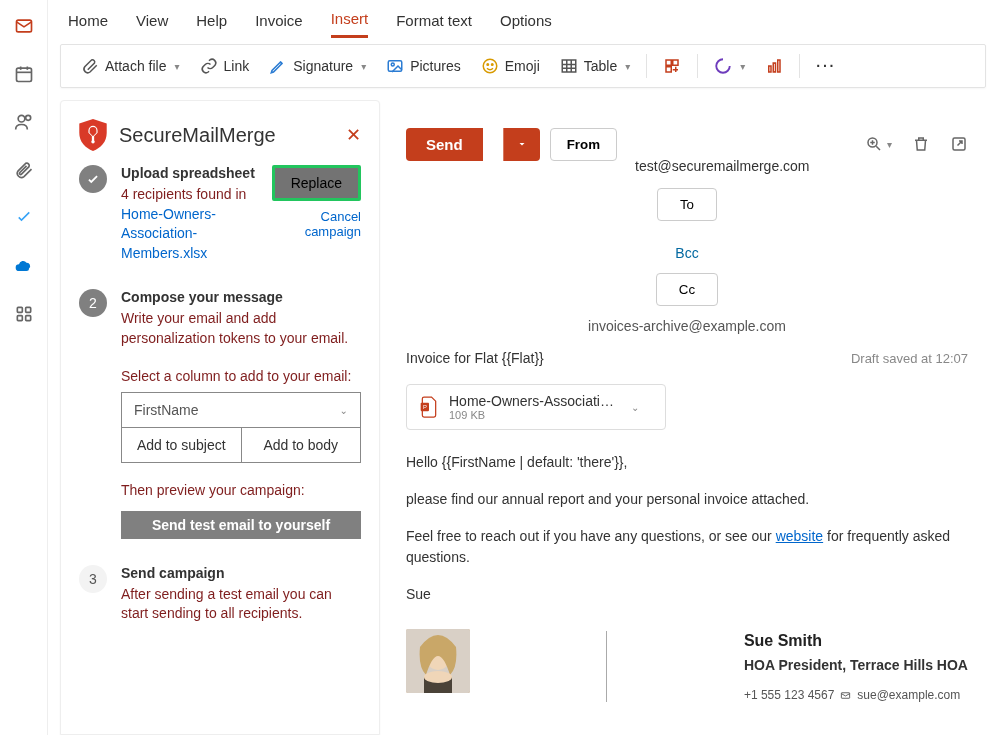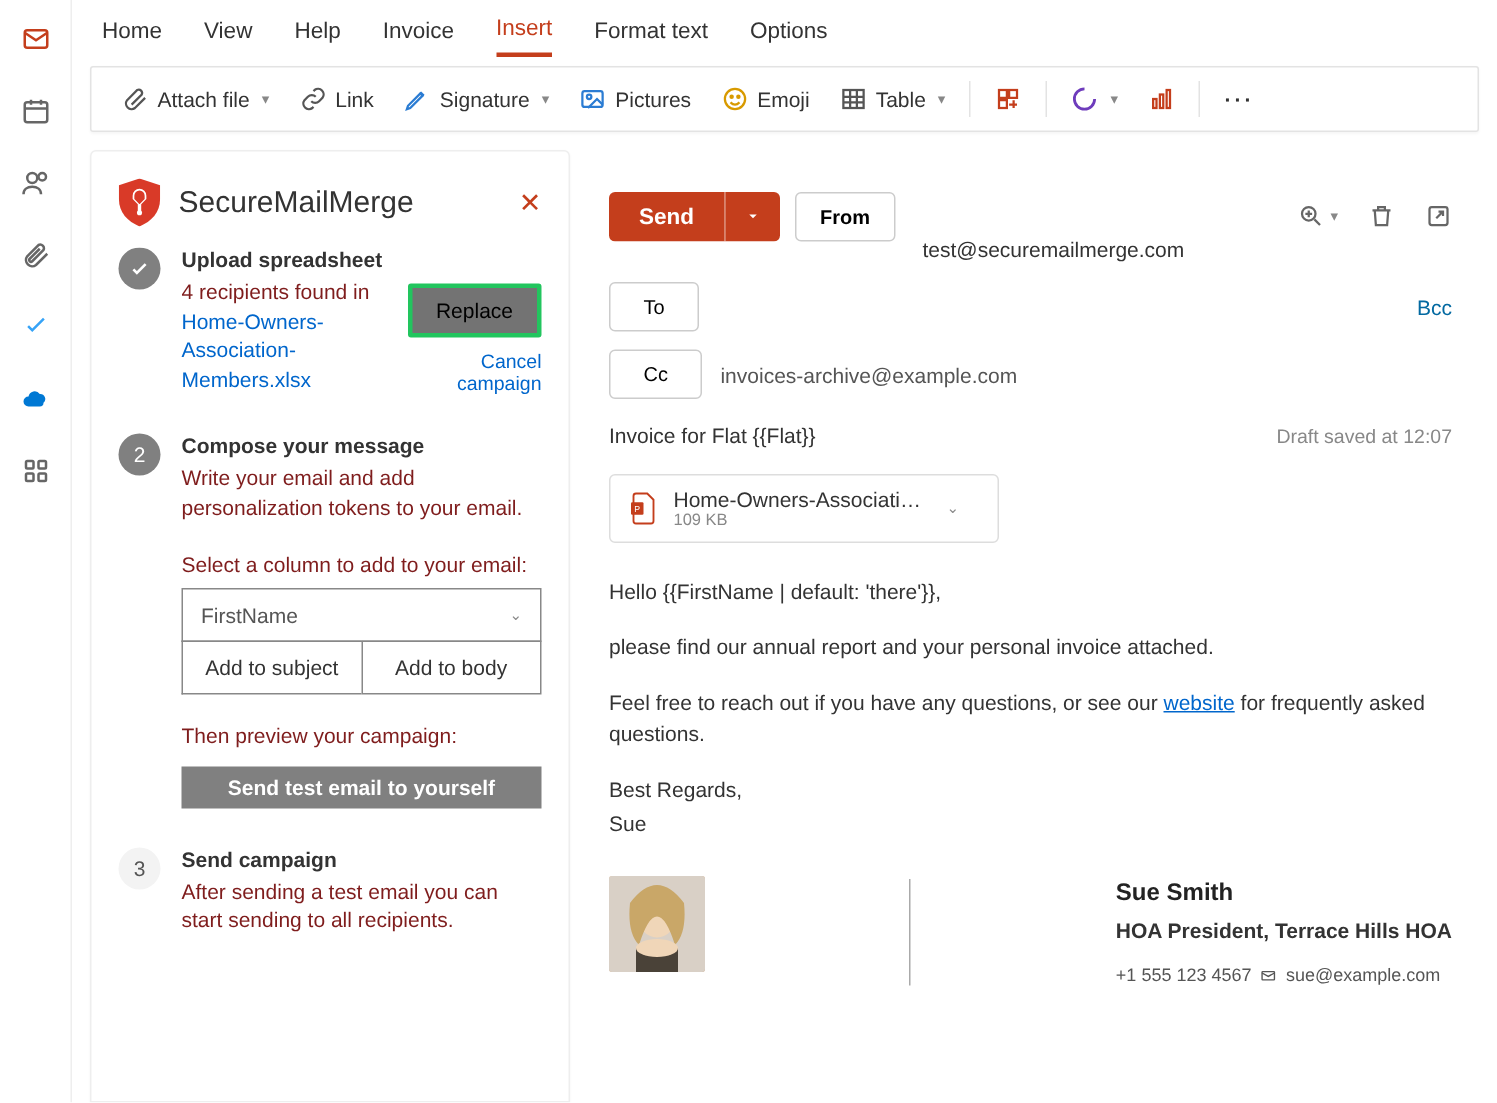--- a/index.html
+++ b/index.html
@@ -55,31 +55,31 @@
     .btn-row { display: flex; margin-top: -1px; }
     .btn-row .half { border: 1px solid #888; flex: 1; height: 36px; display: flex; align-items: center; justify-content: center; cursor: pointer; font-size: 14px; }
     .btn-row .half:first-child { border-right: none; }
 
     .btn-grey { background: #808080; color: #fff; width: 100%; height: 28px; display: flex; align-items: center; justify-content: center; font-weight: 600; cursor: pointer; margin-top: 10px; }
 
     
     .compose { flex: 1; display: flex; flex-direction: column; background: #fff; border-radius: 4px 4px 0 0; overflow-y: auto; }
 
     .compose-top { display: flex; align-items: center; gap: 10px; padding: 14px 18px 8px 14px; }
-    .send-wrap { display: flex; border-radius: 4px; overflow: hidden; }
+    .send-wrap { display: flex; border-radius: 4px; overflow: hidden; gap: 20px; }
     .send-btn { background: #c43e1c; color: #fff; padding: 8px 20px; font-weight: 600; cursor: pointer; border: none; font-size: 15px; }
     .send-split { background: #c43e1c; color: #fff; padding: 8px 12px; border-left: 1px solid rgba(255,255,255,0.3); cursor: pointer; display: flex; align-items: center; }
     .from-btn { border: 1px solid #ccc; border-radius: 4px; padding: 8px 16px; cursor: pointer; background: #fff; font-weight: 600; }
     .from-email { color: #333; padding: 0 8px; margin-top: 44px; }
     .compose-top .spacer { flex: 1; }
     .top-icons { display: flex; gap: 20px; color: #666; }
     .top-icons .ti { cursor: pointer; display: flex; align-items: center; }
     .top-icons svg { width: 18px; height: 18px; }
 
-    .addr-row { display: flex; align-items: center; padding: 6px 18px 6px 14px; gap: 12px; }
+    .addr-row { display: flex; align-items: center; padding: 6px 18px 6px 14px; gap: 12px; flex-direction: column; }
     .addr-btn { border: 1px solid #ccc; border-radius: 4px; padding: 8px 22px; cursor: pointer; background: #fff; }
     .addr-val { color: #555; flex: 1; }
     .bcc { color: #0369a1; cursor: pointer; }
 
     .subj-row { display: flex; align-items: center; justify-content: space-between; padding: 10px 18px 4px 14px; }
     .subj-val { color: #333; }
     .draft-meta { color: #888; font-size: 13px; }
 
     .attach-chip { display: inline-flex; align-items: center; gap: 10px; border: 1px solid #ddd; border-radius: 4px; padding: 8px 12px; margin: 14px 0 4px 14px; cursor: pointer; max-width: 260px; }
     .attach-icon { width: 20px; height: 24px; color: #c43e1c; flex-shrink: 0;}
@@ -258,21 +258,21 @@
 
         <div class="steps">
 
           <div class="step">
             <div class="circle">
               <svg width="14" height="14" viewBox="0 0 24 24" fill="none" stroke="#fff" stroke-width="3">
                   <path d="M5 13l4 4 10-10"></path>
                 </svg>
             </div>
             <div class="step-body">
-              <div style="display:flex; justify-content:space-between; align-items:flex-end; gap:10px;">
+              <div style="display:flex; justify-content:space-between; align-items:flex-start; gap:10px;">
                 <div>
                   <div class="step-title">Upload spreadsheet</div>
                   <div class="step-text">4 recipients found in</div>
                   <div class="link-blue" style="line-height:1.4;">Home-Owners-Association-Members.xlsx</div>
                 </div>
                 <div style="text-align:right;">
                   <button class="btn-outline">Replace</button>
                   <div class="link-blue" style="font-size:13px; margin-top:8px;">Cancel campaign</div>
                 </div>
               </div>
@@ -373,21 +373,20 @@
           </div>
           <span class="chev">⌄</span>
         </div>
 
         <div class="email-body">
           <p>Hello {{FirstName | default: 'there'}},</p>
           <p>please find our annual report and your personal invoice attached.</p>
           <p>
             <span>Feel free to reach out if you have any questions, or see our </span><a class="link-blue" style="text-decoration:underline;">website</a><span> for frequently asked questions.</span>
           </p>
-          <p style="margin-bottom:2px;">Best Regards,</p>
           <p>Sue</p>
 
           <div class="sig">
             <div class="sig-photo">
               <svg viewBox="0 0 64 64">
                 <rect width="64" height="64" fill="#d9d0c6"></rect>
                 <ellipse cx="32" cy="26" rx="13" ry="15" fill="#f0d6b8"></ellipse>
                 <path d="M14 18 Q32 -6 50 18 Q52 38 44 46 Q32 8 20 46 Q12 38 14 18" fill="#c9a768"></path>
                 <rect x="18" y="48" width="28" height="16" fill="#4a4238"></rect>
                 <ellipse cx="32" cy="48" rx="14" ry="6" fill="#f0d6b8"></ellipse>

